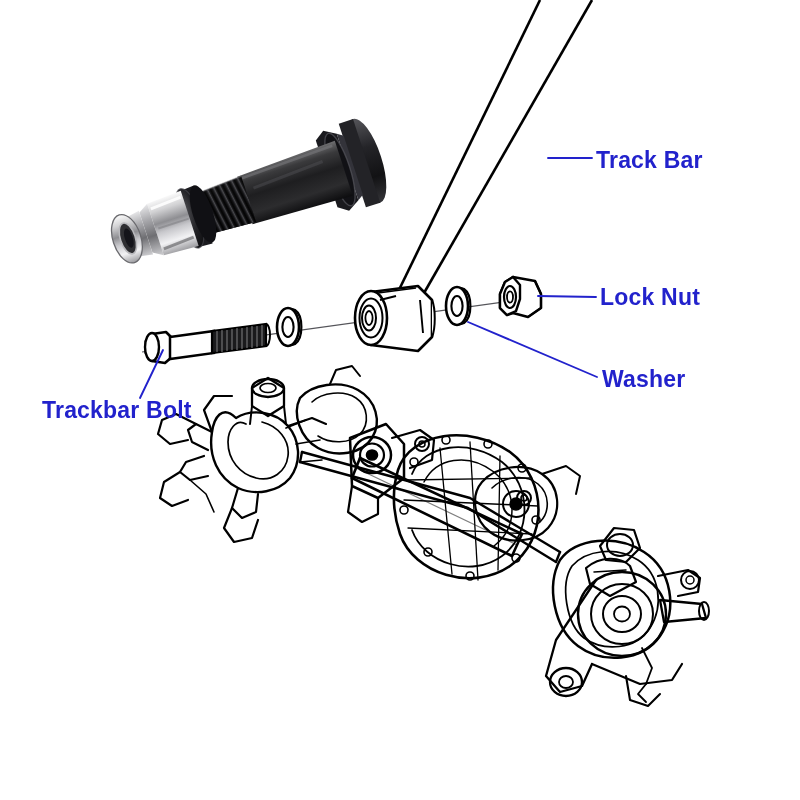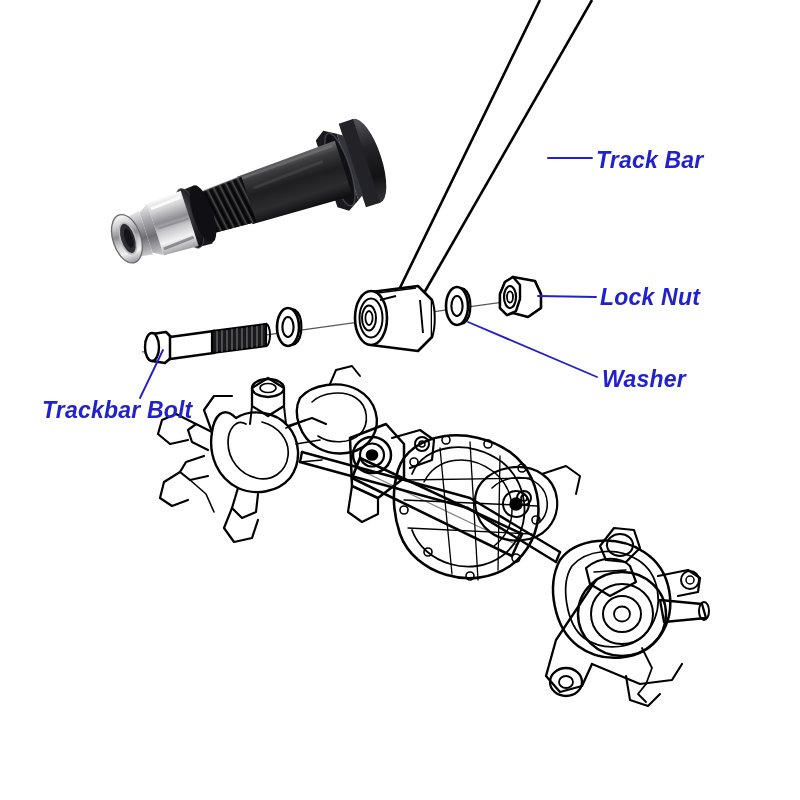--- a/index.html
+++ b/index.html
@@ -10,21 +10,20 @@
   }
   body {
     font-family: "Liberation Sans", sans-serif;
   }
   #stage {
     position: relative;
     width: 800px;
     height: 800px;
     background: #ffffff;
     overflow: hidden;
-    font-style: italic;
   }
   #diagram-svg {
     position: absolute;
     left: 0;
     top: 0;
     width: 800px;
     height: 800px;
   }
   .label-text {
     font-family: "Liberation Sans", sans-serif;

